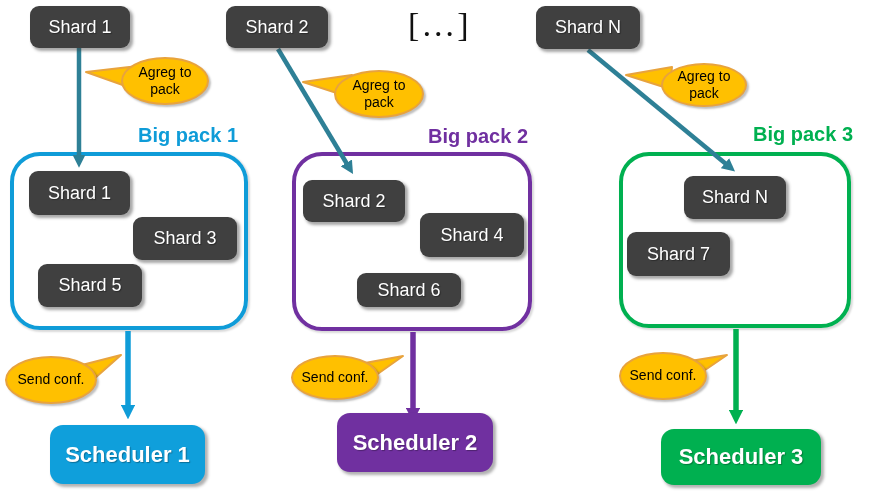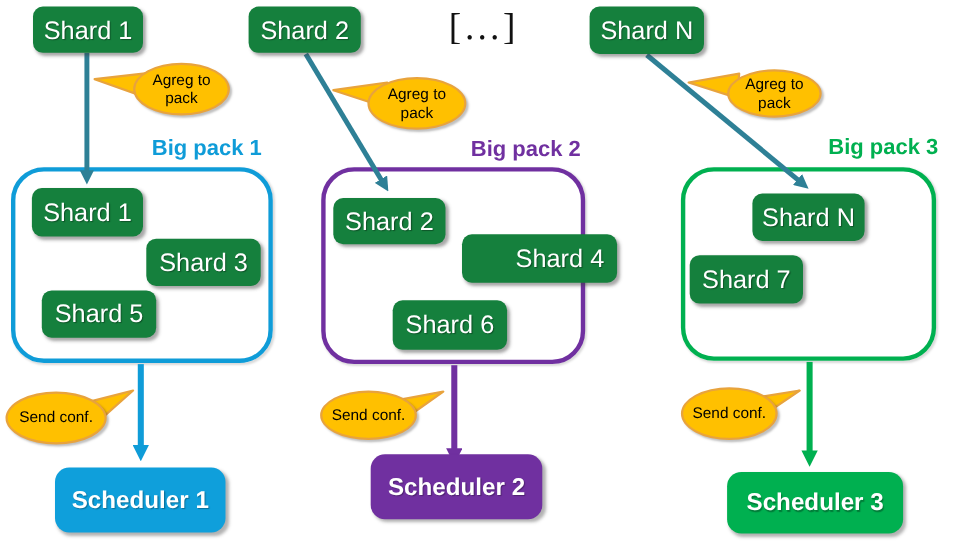--- a/index.html
+++ b/index.html
@@ -2,22 +2,22 @@
 <html><head>
 <meta charset="utf-8">
 <style>
   html,body { margin:0; padding:0; background:#fff; }
   .canvas {
     position:relative; width:869px; height:500px; background:#ffffff;
     font-family:"Liberation Sans", sans-serif; overflow:hidden;
   }
   .overlay { position:absolute; left:0; top:0; width:869px; height:500px; pointer-events:none; z-index:2; }
   .shard {
-    position:absolute; background:#15803d; border-radius:9px; color:#fff;
-    display:flex; align-items:center; justify-content:center; font-size:23px;
+    position:absolute; background:#404040; border-radius:9px; color:#fff;
+    display:flex; align-items:center; justify-content:center; font-size:18px;
     box-shadow:2.5px 2.5px 3px rgba(60,60,60,.45);
     text-shadow:1px 1px 1px rgba(0,0,0,.35); z-index:3;
   }
   .pack {
     position:absolute; border:4px solid; border-radius:30px; background:transparent;
     box-shadow:1.5px 1.5px 2px rgba(0,0,0,.15); z-index:1;
   }
   .pack.c1 { border-color:#0F9CD8; }
   .pack.c2 { border-color:#7030A0; }
   .pack.c3 { border-color:#00B050; }
@@ -101,22 +101,22 @@
 
   <div class="ellipsis" style="left:408px; top:6px;">[…]</div>
 
   <div class="bubble" style="left:334px; top:70px; width:90px; height:48px;">Agreg to pack</div>
 
   <div class="pack-label c2" style="left:428px; top:125px;">Big pack 2</div>
 
   <div class="pack c2" style="left:292px; top:152px; width:232px; height:171px;"></div>
 
   <div class="shard" style="left:303px; top:180px; width:102px; height:42px;">Shard 2</div>
-  <div class="shard" style="left:420px; top:213px; width:104px; height:44px;padding-left:37px;">Shard 4</div>
-  <div class="shard" style="left:357px; top:273px; width:104px; height:45px;">Shard 6</div>
+  <div class="shard" style="left:420px; top:213px; width:104px; height:44px;">Shard 4</div>
+  <div class="shard" style="left:357px; top:273px; width:104px; height:34px;">Shard 6</div>
 
   <div class="bubble" style="left:291px; top:355px; width:88px; height:45px;">Send conf.</div>
 
   <div class="scheduler c2" style="left:337px; top:413px; width:156px; height:59px;">Scheduler 2</div>
 
   <div class="shard" style="left:536px; top:6px; width:104px; height:43px;">Shard N</div>
 
   <div class="bubble" style="left:661px; top:63px; width:86px; height:44px;">Agreg to pack</div>
 
   <div class="pack-label c3" style="left:753px; top:123px;">Big pack 3</div>

